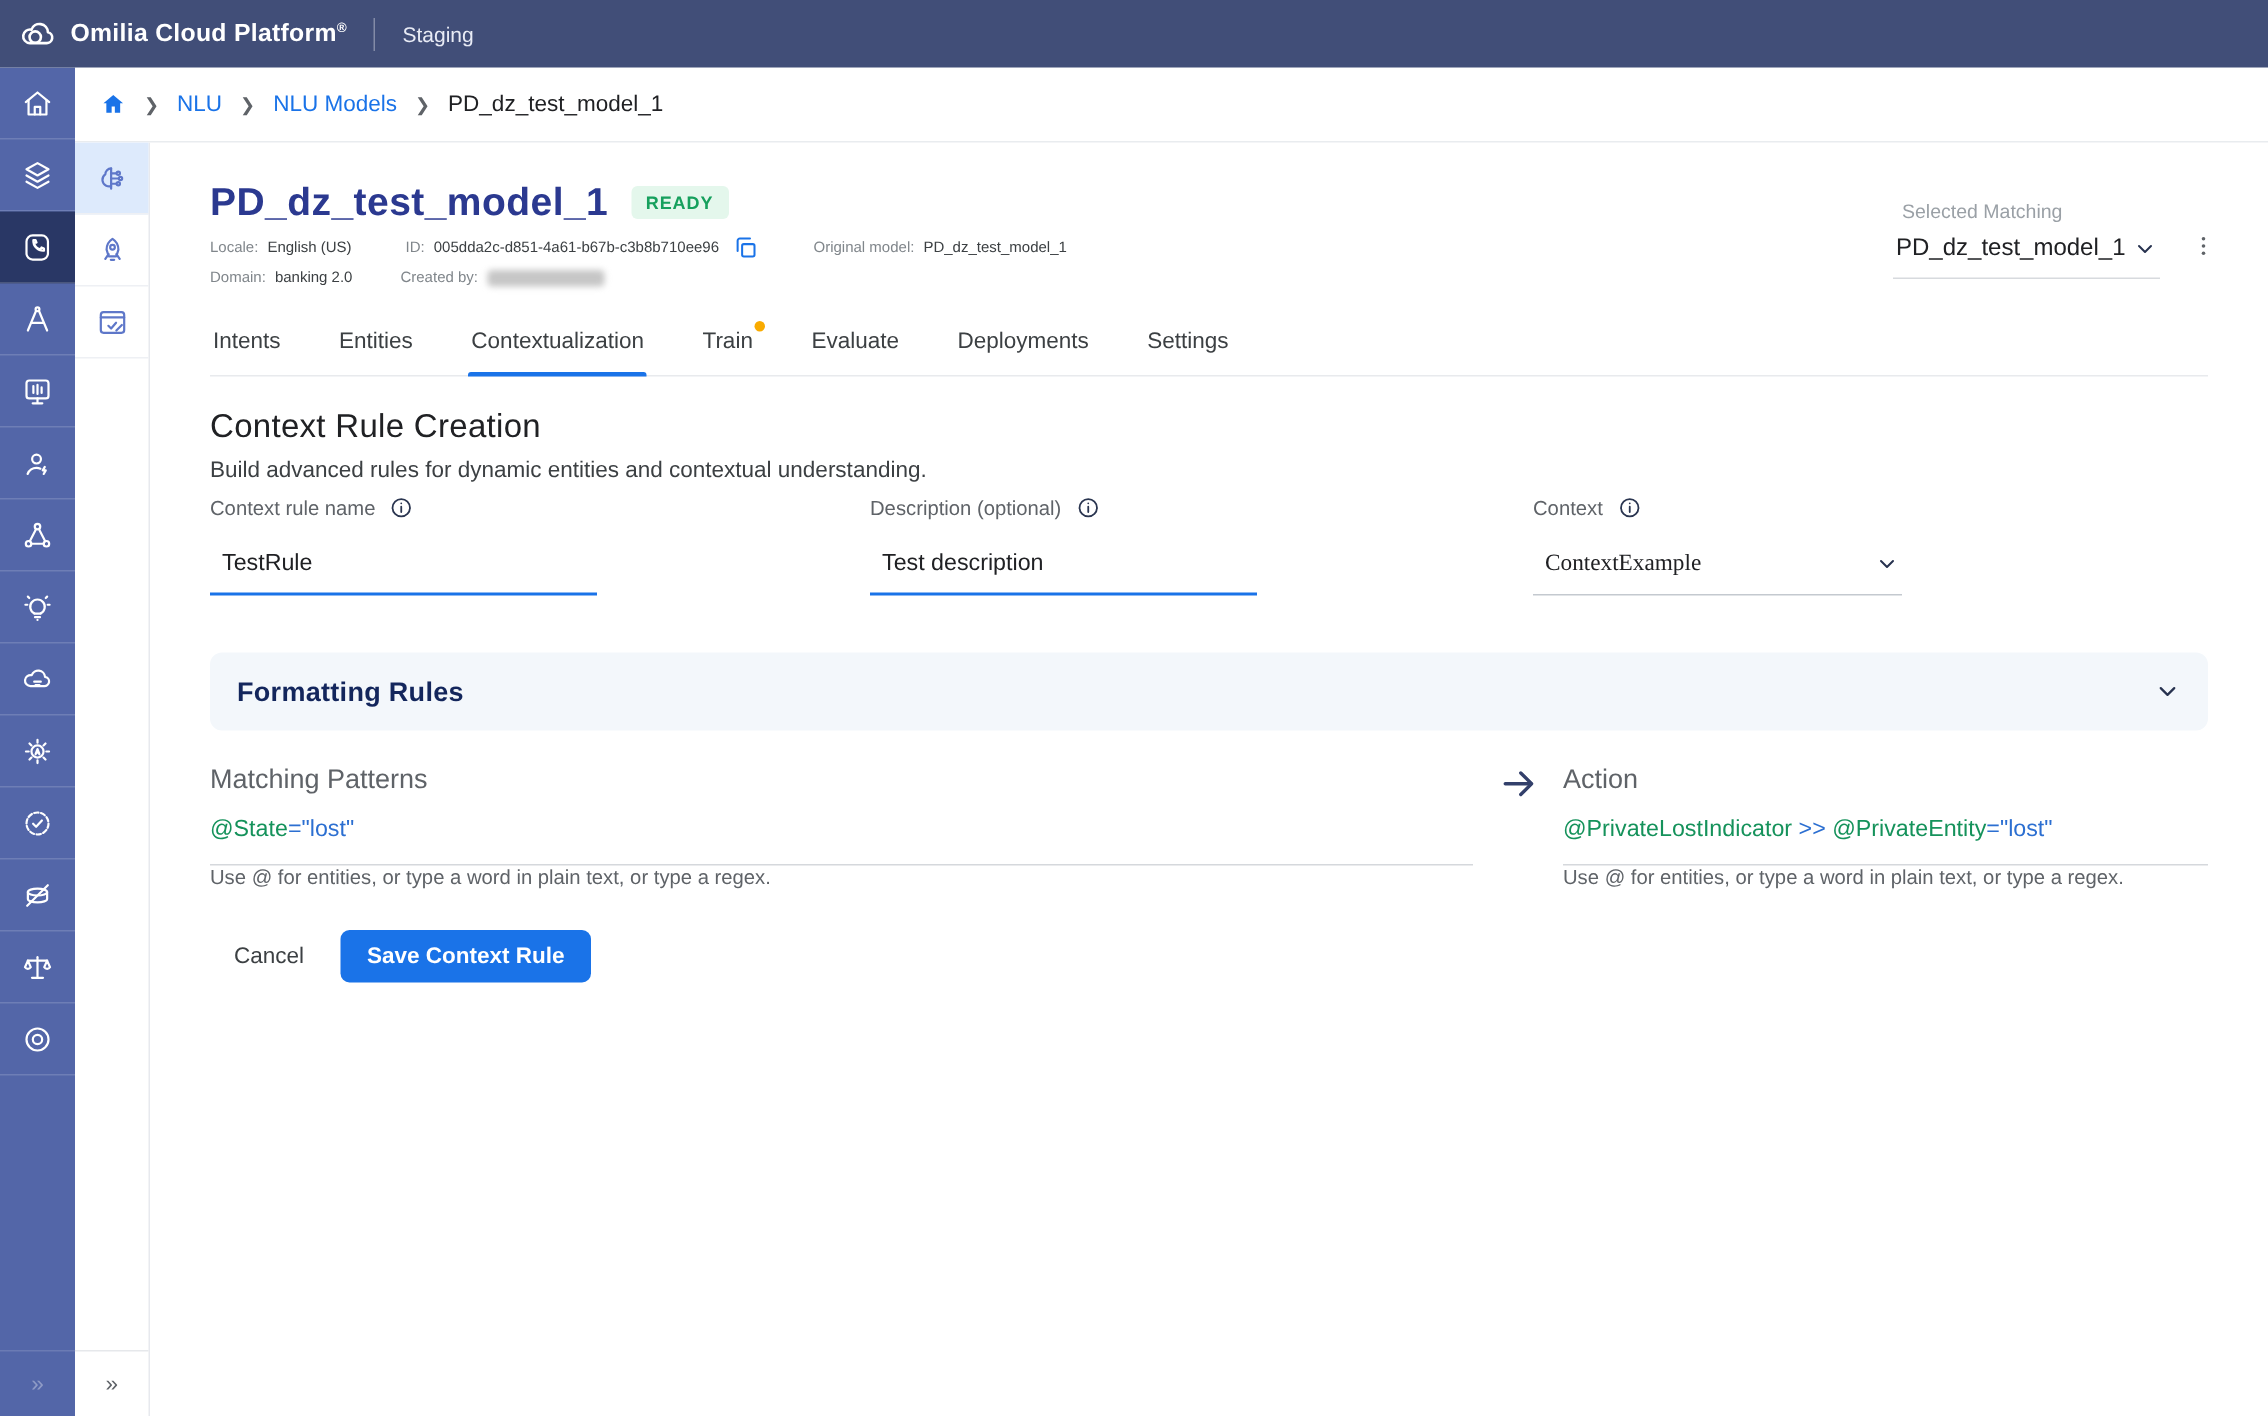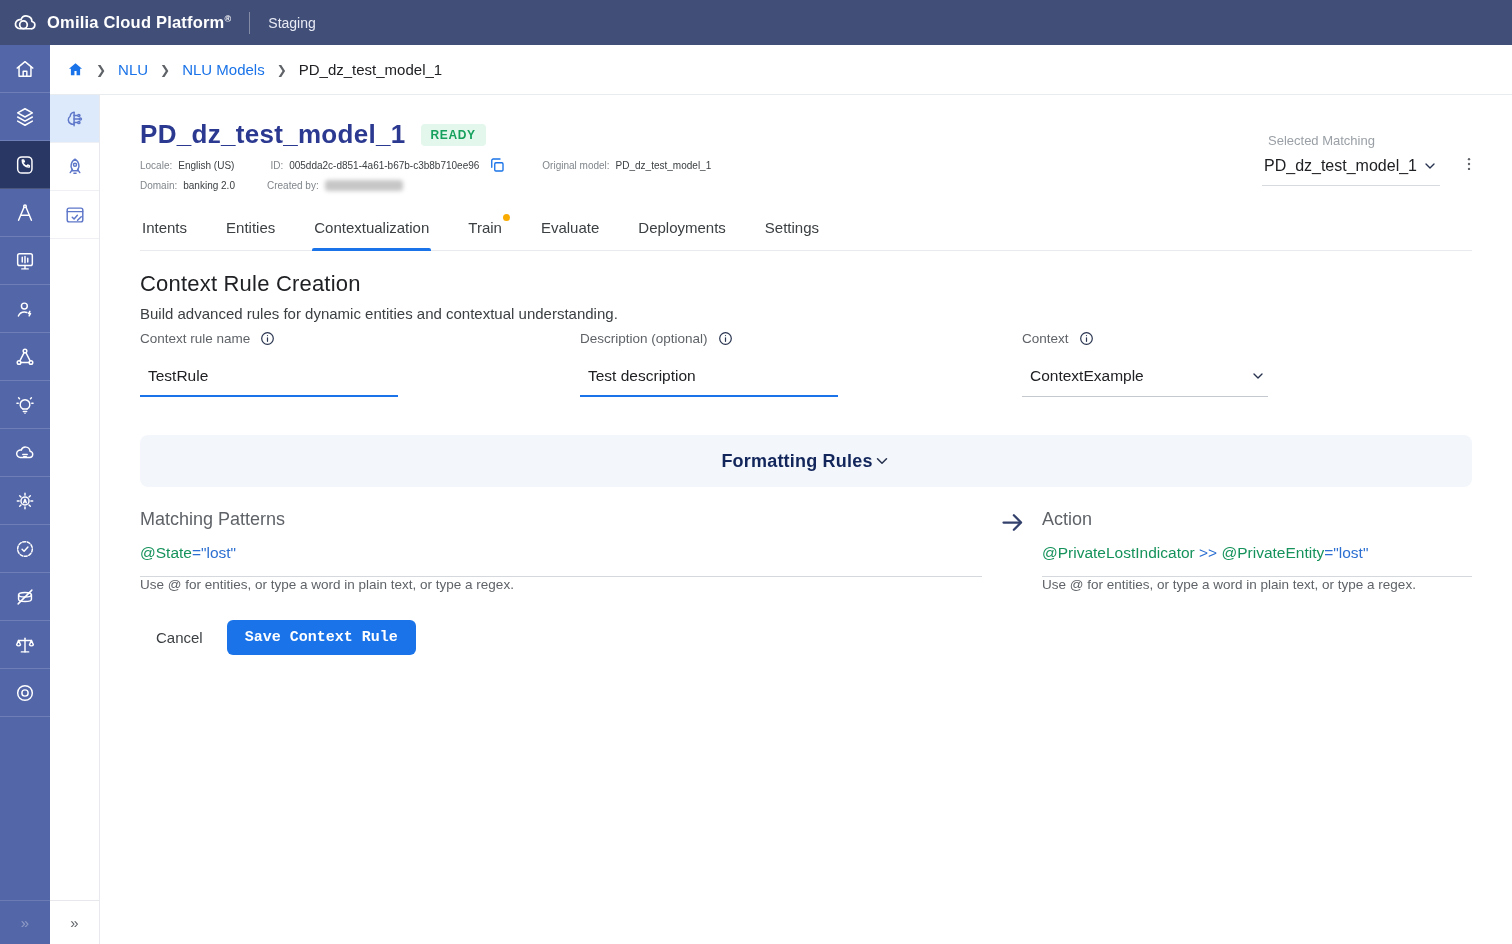--- a/index.html
+++ b/index.html
@@ -92,44 +92,44 @@
   
   .form-grid { margin-top:8px; display:grid; grid-template-columns:440px 442px 1fr; }
   .field-label { display:flex; align-items:center; gap:9px; font-size:13.5px; color:#5f6368; }
   .info-btn { background:none; border:none; color:#2a3550; display:flex; cursor:pointer; }
   .text-input { margin-top:20px; width:258px; font-size:15.5px; color:#202124;
                 padding:0 0 10px 8px; border:none; border-bottom:2px solid #1a73e8; background:none;
                 font-family:inherit; }
   .select-input { margin-top:20px; width:246px; display:flex; justify-content:space-between;
                   align-items:center; font-size:15.5px; color:#202124; padding:0 2px 11px 8px;
                   border:none; background:none; border-bottom:1px solid #c4c9cf; cursor:pointer;
-                  font-family:Liberation Sans, sans-serif; }
+                  font-family:Liberation Serif, serif; }
   .chev { color:#27324f; display:flex; }
 
   
   .fmt-panel { margin-top:38px; height:52px; background:#f3f7fb; border-radius:8px; display:flex;
-               align-items:center; justify-content:center; padding:0 18px; cursor:pointer;
+               align-items:center; justify-content:space-between; padding:0 18px; cursor:pointer;
                border:none; width:100%; }
   .fmt-title { font-size:18px; font-weight:700; color:#13265c; letter-spacing:.2px; }
 
   .rules-grid { margin-top:22px; display:grid; grid-template-columns:1fr 60px 430px; }
   .col-label { font-size:18px; color:#5f6368; margin-bottom:14px; }
   .pattern-line { font-size:15.5px; padding-bottom:14px; border-bottom:1px solid #d5d8dc;
                   white-space:pre; cursor:text; }
   .seg-entity { color:#15925b; }
   .seg-literal { color:#2c6fd1; }
   .helper { font-size:13.5px; color:#5f6368; }
   .arrow-col { display:flex; justify-content:center; align-items:flex-start; color:#33406b; padding-top:0; }
 
   
   .btn-row { margin-top:28px; display:flex; align-items:center; gap:24px; }
   .btn-cancel { margin-left:16px; background:none; border:none; font-size:15px; color:#3c4043;
                 cursor:pointer; font-family:inherit; }
   .btn-save { background:#1a73e8; color:#fff; border:none; border-radius:6px; font-size:15px;
-              font-weight:700; padding:9px 18px; cursor:pointer; font-family:Liberation Mono, monospace; }
+              font-weight:700; padding:9px 18px; cursor:pointer; font-family:Liberation Sans, sans-serif; }
 
   svg { display:block; }
 </style>
 </head>
 <body>
 
 <header class="topbar">
   <div class="logo">
     <span>
       <svg width="26" height="26" viewBox="0 0 24 24" fill="none" stroke="#fff" stroke-width="1.6" stroke-linecap="round" stroke-linejoin="round">

